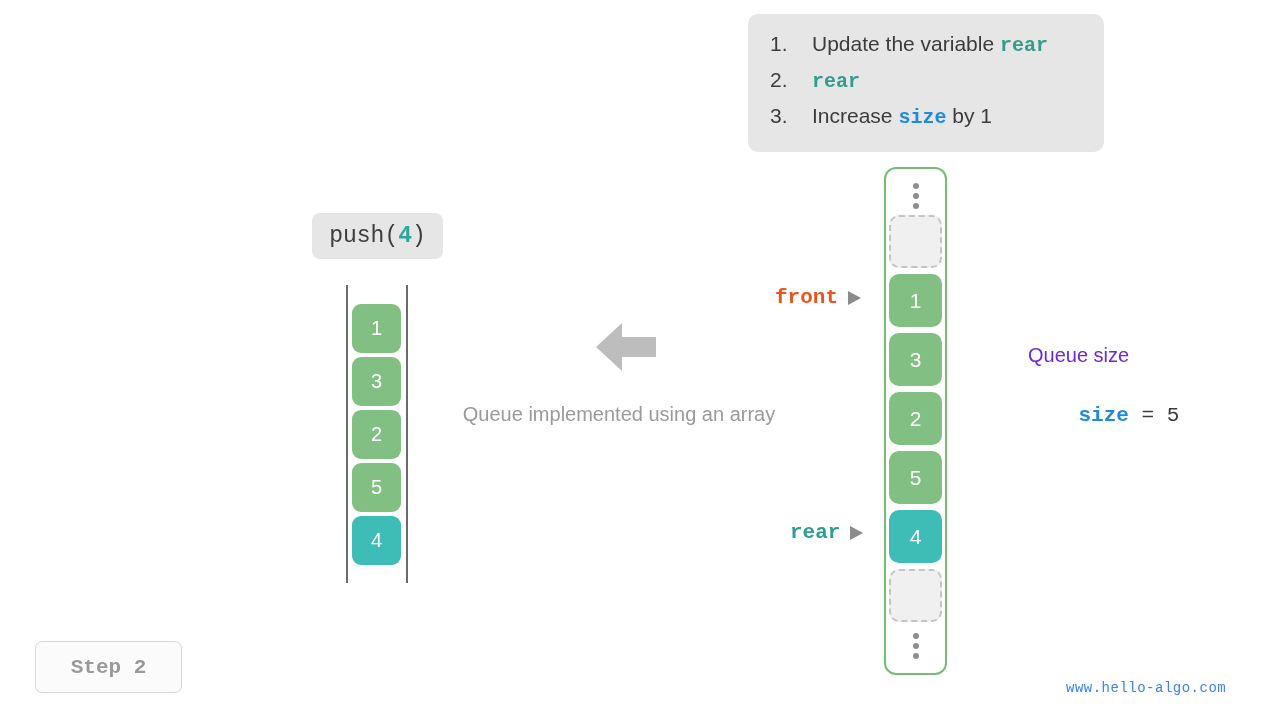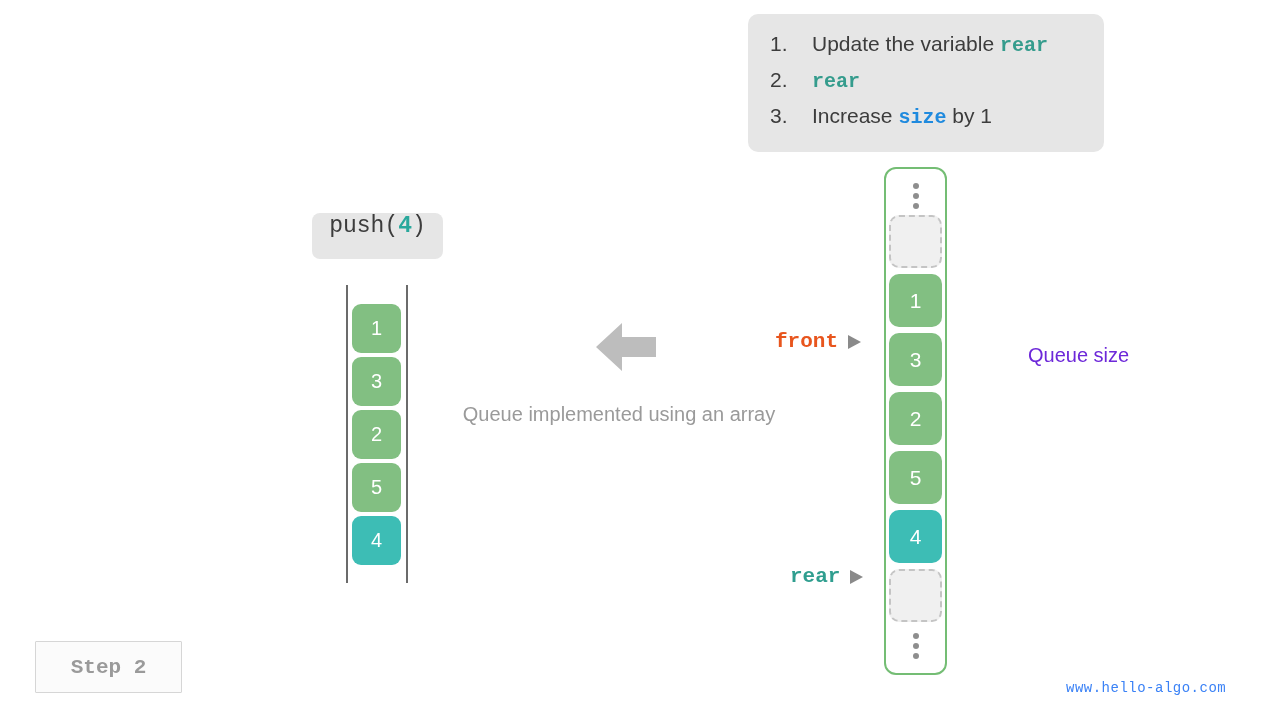--- a/index.html
+++ b/index.html
@@ -42,21 +42,21 @@
     font-size: 20px;
   }
 
   
   .push-box {
     position: absolute;
     left: 312px; top: 213px;
     width: 131px; height: 46px;
     background: #e6e6e6;
     border-radius: 8px;
-    display: flex; align-items: flex-start; justify-content: center;
+    display: flex; align-items: center; justify-content: center;
     font-family: "Liberation Mono", "DejaVu Sans Mono", monospace;
     font-size: 23px;
     color: #3c3c3c;
     white-space: pre;
   }
   .push-box .arg { color: #2aa89c; font-weight: bold; }
 
   
   .left-array { position: absolute; left: 346px; top: 285px; width: 62px; height: 298px; }
   .vline { position: absolute; top: 0; width: 2px; height: 298px; background: #6b6b6b; }
@@ -80,21 +80,20 @@
     font-size: 20px; color: #9a9a9a;
   }
 
   
   .ptr {
     position: absolute;
     display: flex; align-items: center;
     font-family: "Liberation Mono", "DejaVu Sans Mono", monospace;
     font-weight: bold; font-size: 21px;
     white-space: pre;
-    margin-top: 44px;
   }
   .ptr .tip {
     margin-left: 10px;
     width: 0; height: 0;
     border-top: 7px solid transparent;
     border-bottom: 7px solid transparent;
     border-left: 13px solid #8a8a8a;
   }
   .ptr-front { left: 775px; top: 286px; color: #e8551d; }
   .ptr-rear  { left: 790px; top: 521px; color: #2f9e8f; }
@@ -132,21 +131,21 @@
     font-family: "Liberation Mono", "DejaVu Sans Mono", monospace;
     font-size: 21px; color: #3c3c3c; white-space: pre;
   }
   .qsize-val .k { color: #1f8ade; font-weight: bold; }
 
   
   .step-badge {
     position: absolute; left: 35px; top: 641px;
     width: 147px; height: 52px;
     border: 1px solid #d6d6d6;
-    border-radius: 1px;
+    border-radius: 7px;
     background: #fbfbfb;
     display: flex; align-items: center; justify-content: center;
     font-family: "Liberation Mono", "DejaVu Sans Mono", monospace;
     font-weight: bold; font-size: 21px; color: #9a9a9a;
     white-space: pre;
   }
 
   
   .watermark {
     position: absolute; left: 1066px; top: 680px;
@@ -225,18 +224,21 @@
     <div class="qcell teal" style="top:341px">4</div>
     <div class="qcell empty" style="top:400px"></div>
     <div class="dots" style="top:464px">
       <i></i>
         <i></i>
         <i></i>
     </div>
   </div>
 
   <div class="qsize-title">Queue size</div>
+  <div class="qsize-val">
+    <span class="k">size</span><span> = </span><span>5</span>
+  </div>
 
   <div class="step-badge">Step 2</div>
 
   <div class="watermark">www.hello-algo.com</div>
 
 </div>
 
 </body></html>

